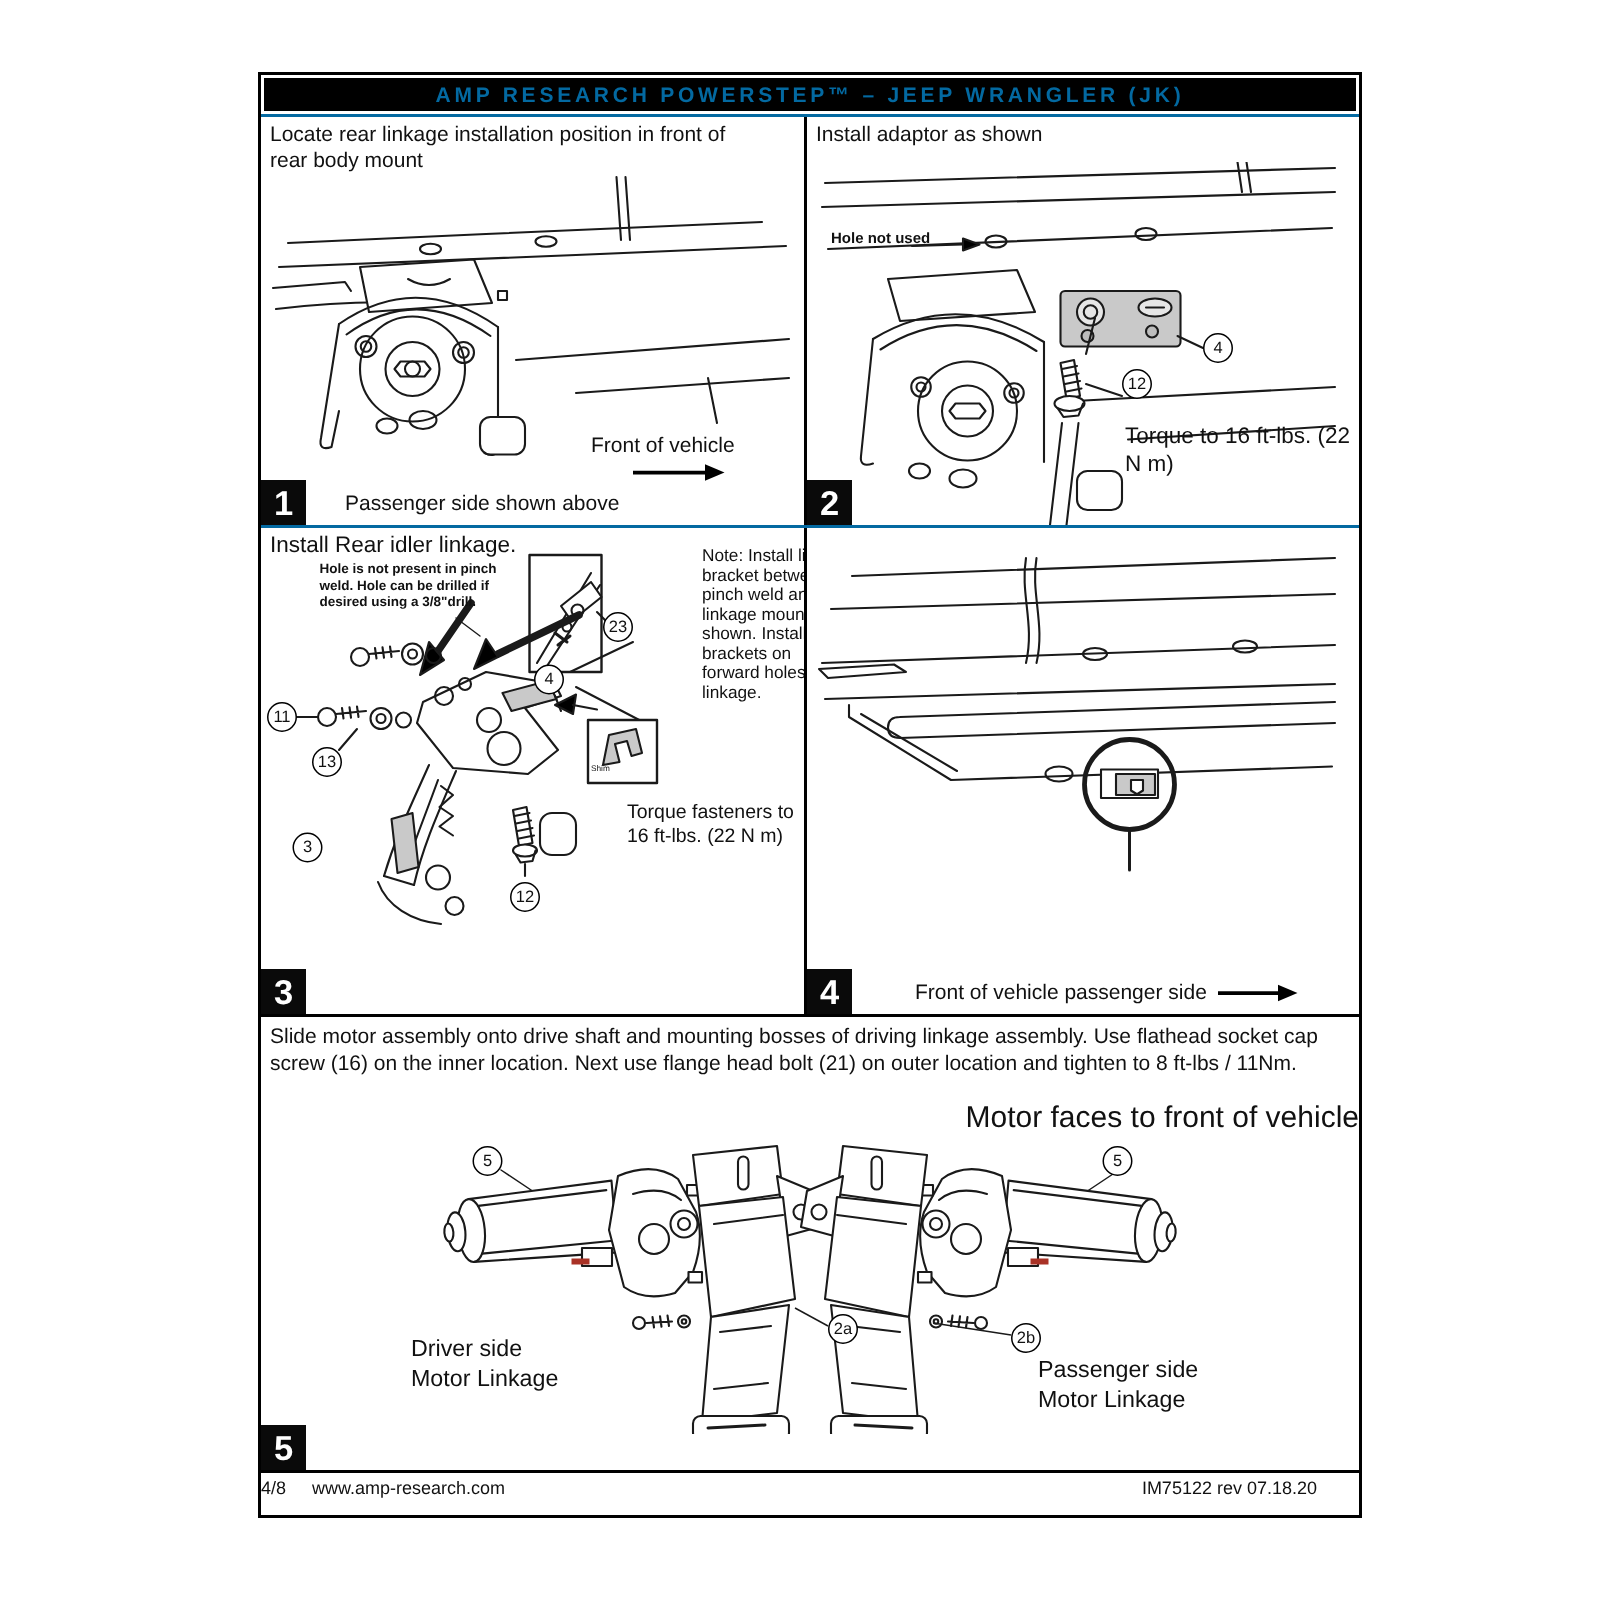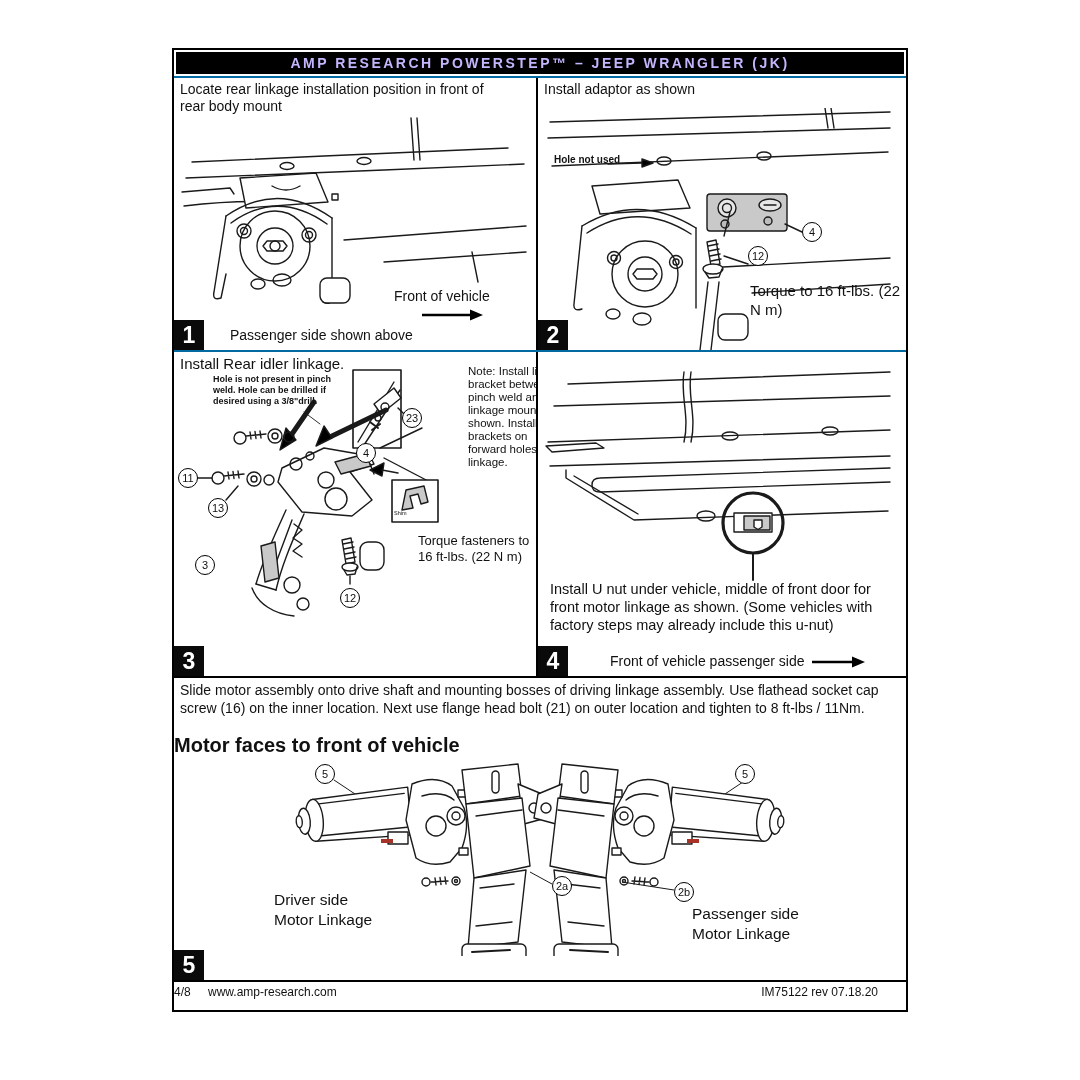--- a/index.html
+++ b/index.html
@@ -1,21 +1,21 @@
 <!DOCTYPE html>
 <html><head>
 <meta charset="utf-8">
 <style>
   * { margin:0; padding:0; box-sizing:border-box; }
   html,body { width:1080px; height:1080px; background:#ffffff;
     font-family:"Liberation Sans", sans-serif; color:#111; }
   .abs { position:absolute; }
   .frame { position:absolute; left:172px; top:48px; width:736px; height:964px;
     border:2px solid #000; background:#fff; }
-  .hdr { height:22px; margin:2px; background:#000; color:#c4b5fd;
+  .hdr { height:22px; margin:2px; background:#000; color:#0369a1;
     display:flex; align-items:center; justify-content:center;
     font-size:14px; font-weight:bold; letter-spacing:2.5px; }
   .row { display:flex; border-top:2px solid #0369a1; }
   .panel { position:relative; overflow:hidden; background:#fff; }
   .pL { width:364px; border-right:2px solid #000; }
   .pR { flex:1; }
   .r1 { height:274px; } .r2 { height:326px; }
   .p5 { position:relative; border-top:2px solid #000; height:304px; overflow:hidden; }
   .foot { position:relative; border-top:2px solid #000; height:20px; font-size:12px; }
   .ptitle { position:absolute; left:6px; top:3px; font-size:14px; line-height:17px; }
@@ -222,33 +222,32 @@
           <path d="M62,122 Q54,122 54,129 Q54,136 62,136 M62,122 L352,112 M62,136 L352,126"></path>
           <path d="M28,114 L28,122 L96,164 L350,155 M36,120 L100,158"></path>
           <ellipse cx="168" cy="160" rx="9" ry="5"></ellipse>
           <rect x="196" y="157" width="38" height="19" fill="#fff"></rect>
           <rect x="206" y="160" width="26" height="14" fill="#c9c9c9"></rect>
           <path d="M216,164 L224,164 L224,171 L220,173.5 L216,171 Z" fill="#fff"></path>
           <circle cx="215" cy="167" r="30" stroke-width="3.2"></circle>
           <path d="M215,197 L215,224" stroke-width="2"></path>
         </g>
       </svg>
-      <div class="abs" style="left:12px; top:228px; width:348px; font-size:14.5px; line-height:18px">Install U nut under vehicle, middle of front door for front motor linkage as shown. (Some vehicles with factory steps may already include this u-nut)</div>
       <div class="abs lbl14" style="left:72px; top:301px">Front of vehicle passenger side</div>
       <svg style="left:272px; top:303px" width="56" height="14" viewBox="0 0 56 14">
         <line x1="2" y1="7" x2="42" y2="7" stroke="#000" stroke-width="2.5"></line>
         <polygon points="42,1.5 55,7 42,12.5" fill="#000"></polygon>
       </svg>
       <div class="badge">4</div>
     </div>
   </div>
 
   <div class="p5">
     <div class="abs" style="left:6px; top:4px; width:724px; font-size:14px; line-height:17.5px">Slide motor assembly onto drive shaft and mounting bosses of driving linkage assembly.  Use flathead socket cap screw (16) on the inner location. Next use flange head bolt (21) on outer location and tighten to 8 ft-lbs / 11Nm.</div>
-    <div class="abs" style="left:0; top:56px; width:732px; text-align:left; font-size:20px; font-weight:bold">Motor faces to front of vehicle</div>
+    <div class="abs" style="left:0; top:56px; width:732px; text-align:right; font-size:20px; font-weight:normal">Motor faces to front of vehicle</div>
     <svg style="top:78px" width="732" height="200" viewBox="0 0 732 200">
       <defs>
         <g id="asm" fill="none" stroke="#1a1a1a" stroke-width="1.4" stroke-linecap="round" stroke-linejoin="round">
           <path d="M160,24 L184,40" stroke-width="1"></path>
           <g transform="rotate(-5 190 60)">
             <path d="M140,39 L236,35 L236,83 L140,81 Z" fill="#fff"></path>
             <ellipse cx="140" cy="60" rx="9" ry="21" fill="#fff"></ellipse>
             <ellipse cx="130" cy="60" rx="6" ry="13" fill="#fff"></ellipse>
             <ellipse cx="125" cy="60" rx="3" ry="6" fill="#fff"></ellipse>
             <path d="M146,44 L232,41 M146,76 L232,75"></path>

